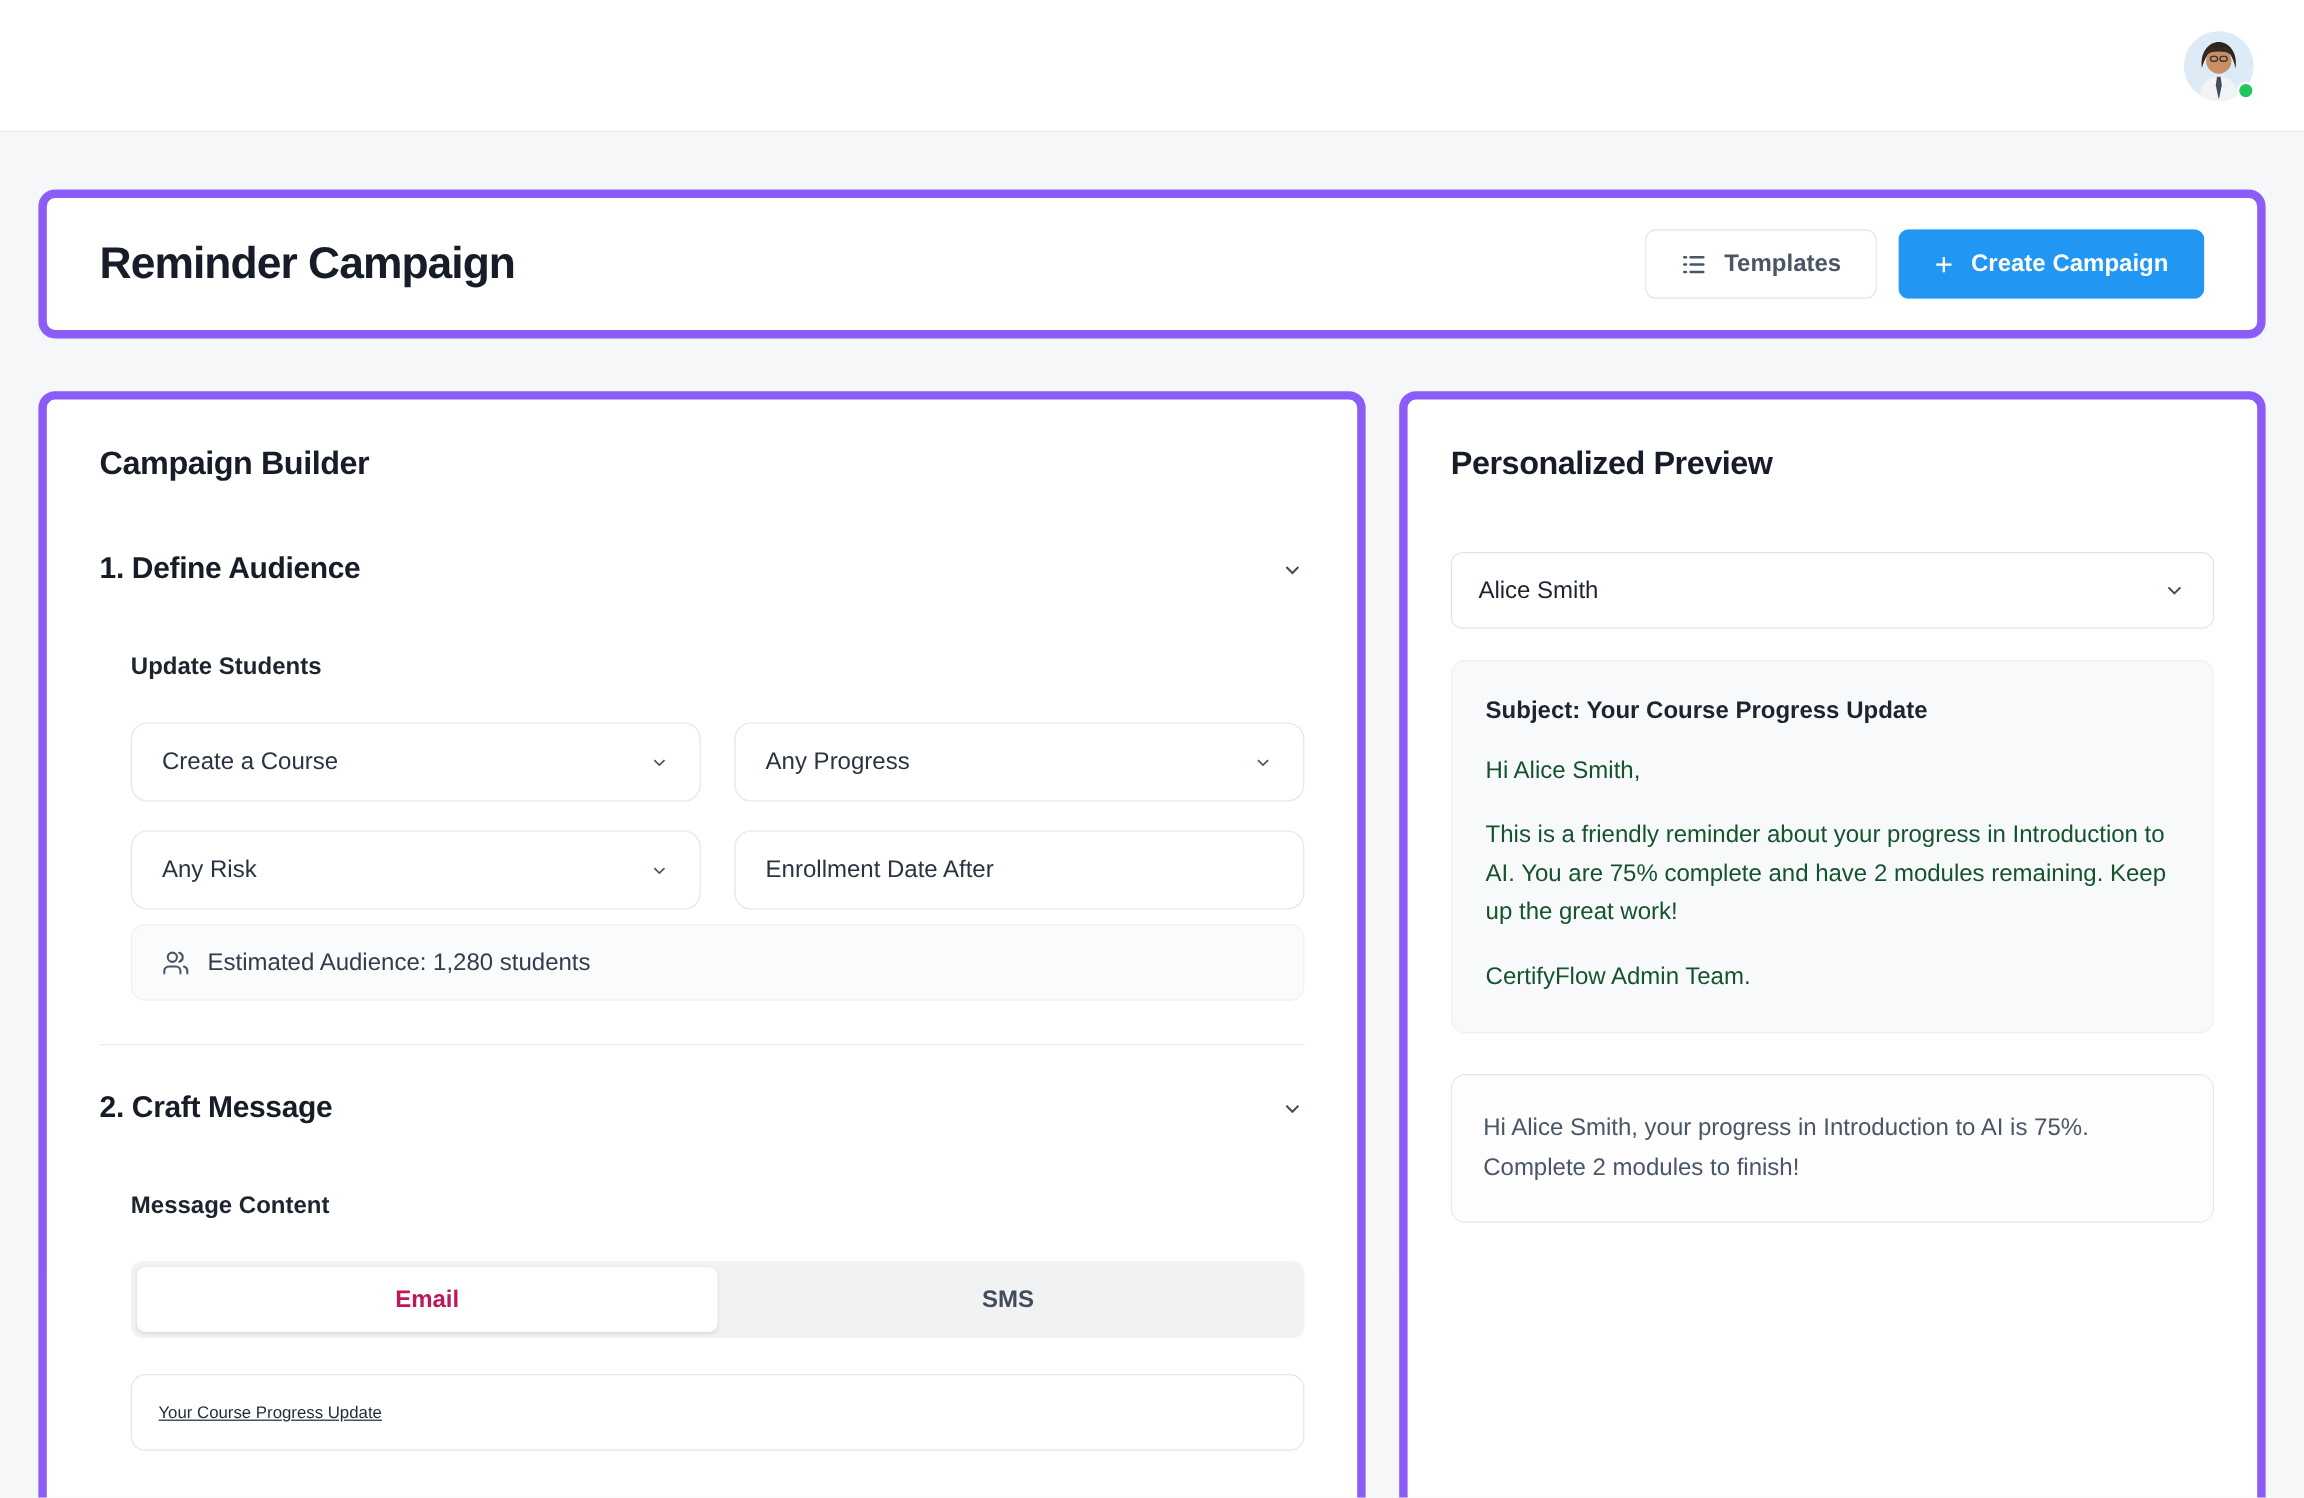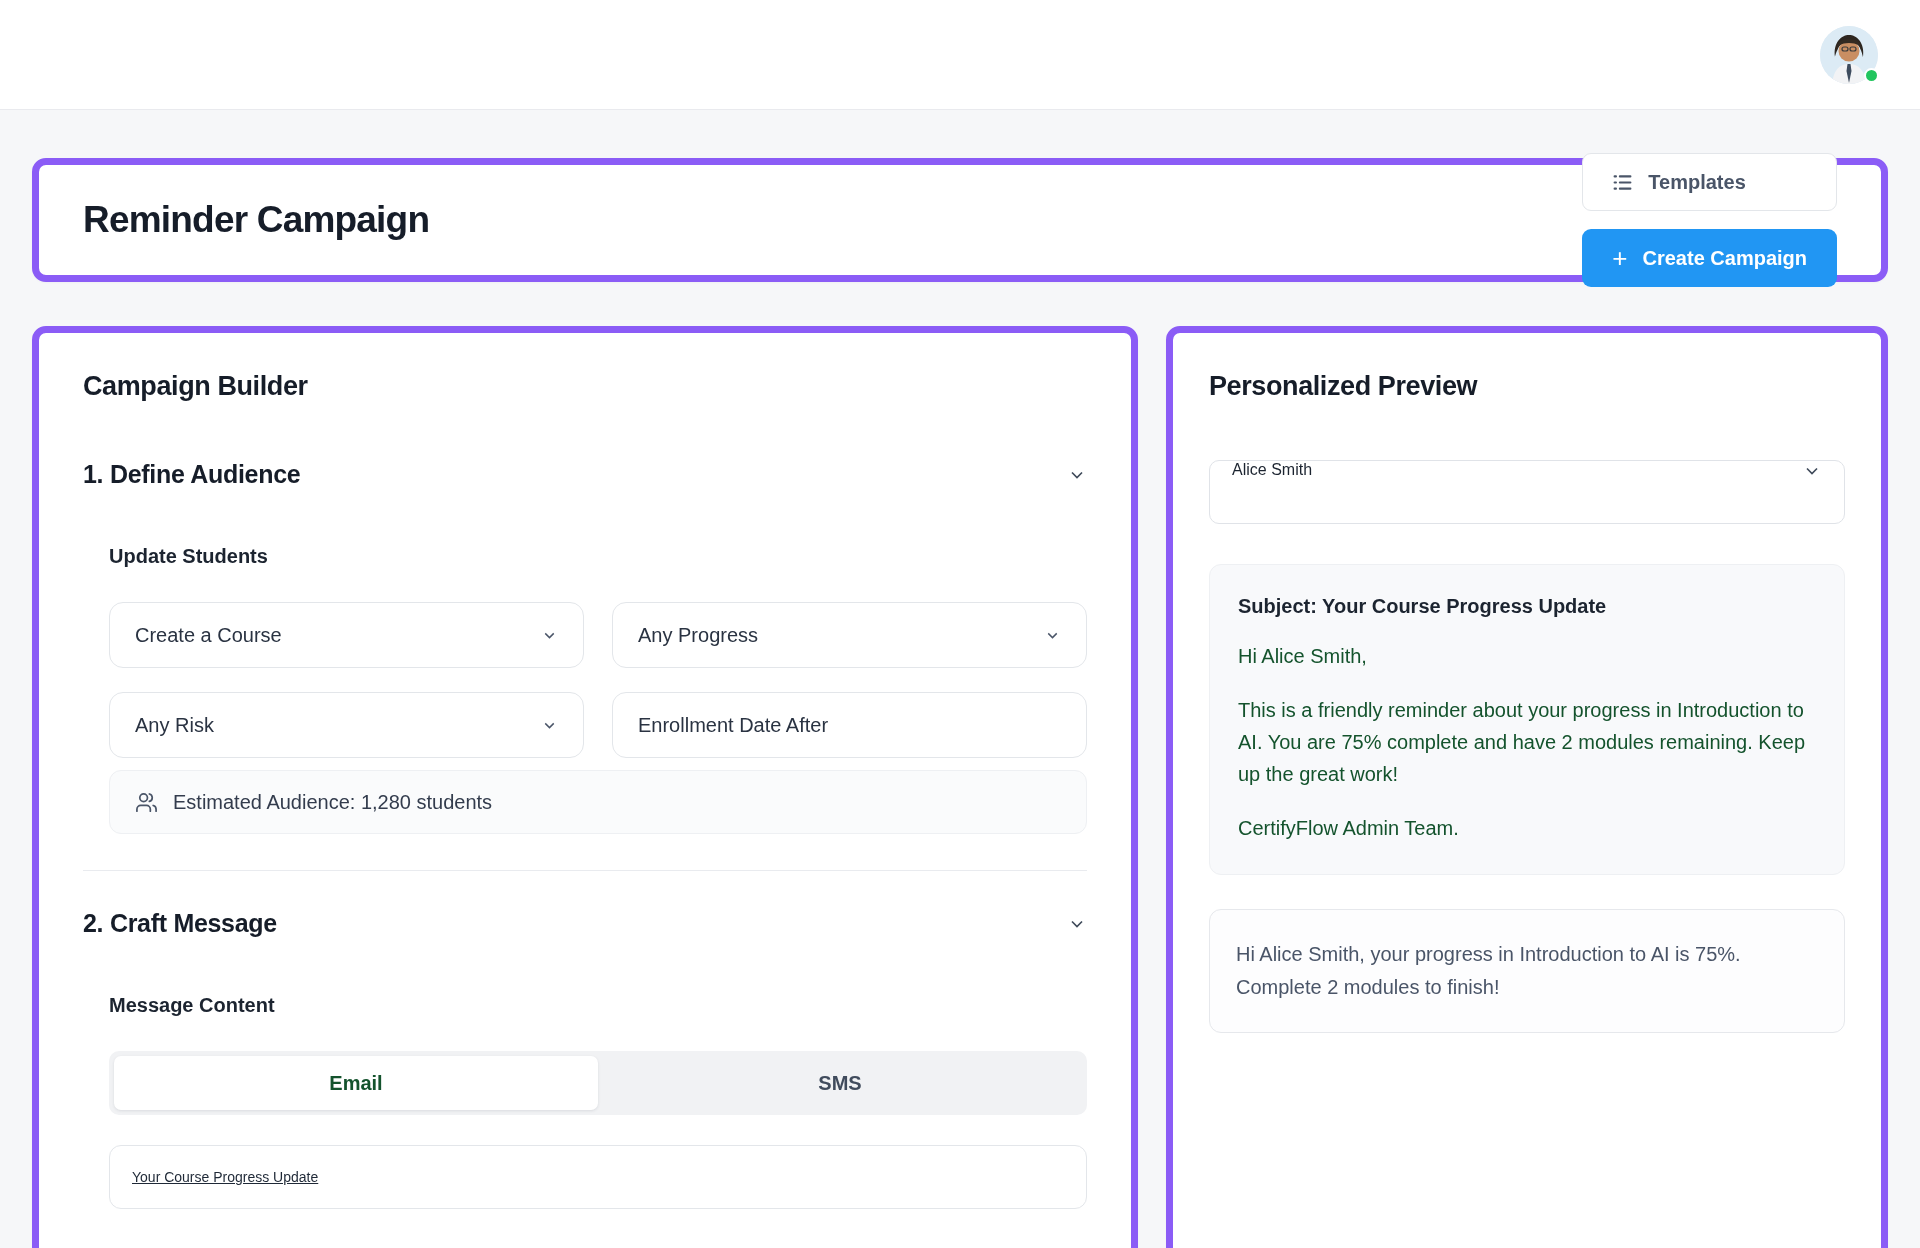--- a/index.html
+++ b/index.html
@@ -26,21 +26,21 @@
   .main { padding:48px 32px 0; }
   .card {
     background:#ffffff; border:7px solid #8b5cf6; border-radius:14px;
     box-shadow:0 1px 2px rgba(20,30,50,0.03);
   }
   .header-card {
     height:124px; display:flex; align-items:center; justify-content:space-between;
     padding:0 44px;
   }
   .page-title { font-size:37px; font-weight:800; letter-spacing:-0.8px; color:#161d29; }
-  .header-actions { display:flex; gap:18px;flex-direction:column; }
+  .header-actions { display:flex; gap:18px; }
   .btn {
     display:flex; align-items:center; gap:15px; height:58px; padding:0 29px;
     border-radius:9px; font-size:20px; font-weight:700; cursor:pointer; border:1px solid transparent;
     font-family:inherit;
   }
   .btn-secondary { background:#ffffff; border-color:#e3e6ea; color:#4a5568; }
   .btn-primary { background:#2196f3; color:#ffffff; }
   .btn-primary .plus { font-size:26px; font-weight:400; line-height:1; }
   
   .columns { display:flex; gap:28px; margin-top:44px; height:950px; }
@@ -66,30 +66,30 @@
   }
   .estimate svg { width:23px; height:23px; stroke:#4a5568; stroke-width:1.8; fill:none; }
   .divider { border:none; border-top:1px solid #e9ebef; margin:36px 0 38px; }
   .seg {
     display:flex; background:#f1f2f4; border-radius:10px; padding:5px; height:64px; margin-bottom:30px;
   }
   .seg-item {
     flex:1; display:flex; align-items:center; justify-content:center;
     font-size:20px; font-weight:700; color:#404b5c; border-radius:7px; cursor:pointer;
   }
-  .seg-item.active { background:#ffffff; color:#14532d; box-shadow:0 1px 3px rgba(20,30,50,0.10); }
+  .seg-item.active { background:#ffffff; color:#be185d; box-shadow:0 1px 3px rgba(20,30,50,0.10); }
   .text-input {
     width:100%; height:64px; border:1px solid #e3e6ea; border-radius:12px; padding:0 22px;
     font-size:14px; color:#1f2937; font-family:inherit; background:#ffffff; outline:none;text-decoration:underline;
   }
   
   .select-full {
     height:64px; border:1px solid #e0e3e8; border-radius:10px; background:#ffffff;
-    display:flex; justify-content:space-between; padding:0 22px;
-    font-size:16px; color:#1c2430; cursor:pointer; margin-bottom:40px;
+    display:flex; align-items:center; justify-content:space-between; padding:0 22px;
+    font-size:20px; color:#1c2430; cursor:pointer; margin-bottom:26px;
   }
   .email-preview {
     background:#f8f9fb; border:1px solid #eef0f3; border-radius:12px; padding:30px 28px;
   }
   .email-subject { font-size:20px; font-weight:700; color:#1c2430; margin-bottom:22px; }
   .email-line { font-size:20px; color:#14532d; line-height:32px; margin-bottom:22px; }
   .email-line:last-child { margin-bottom:0; }
   .sms-preview {
     margin-top:34px; background:#fdfdfe; border:1px solid #e6e8ec; border-radius:12px;
     padding:28px 26px; font-size:20px; color:#4a5568; line-height:33px;

